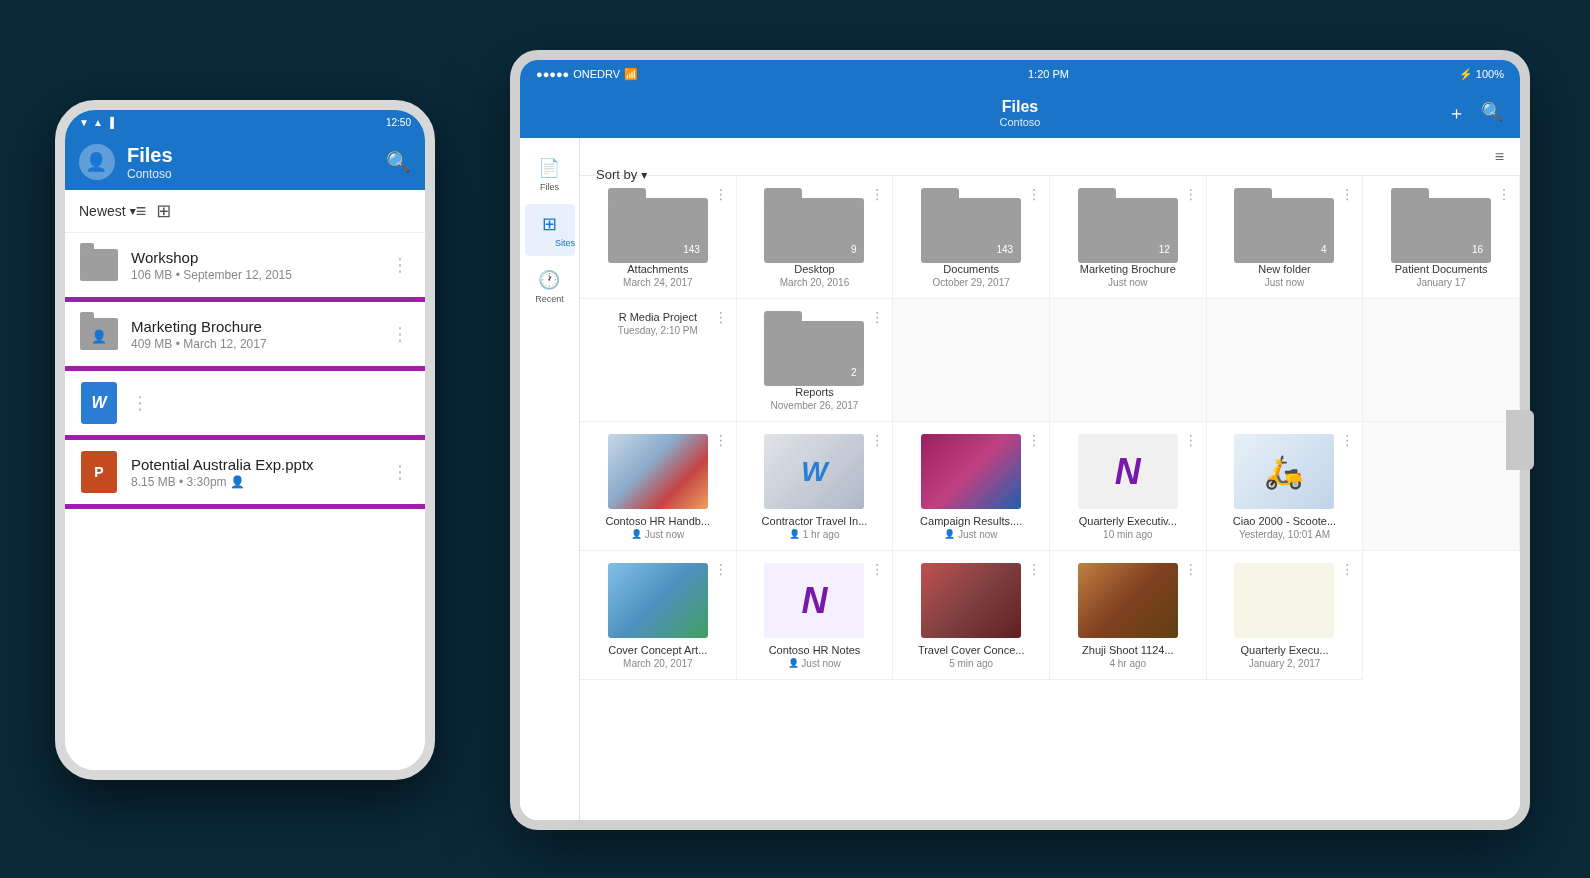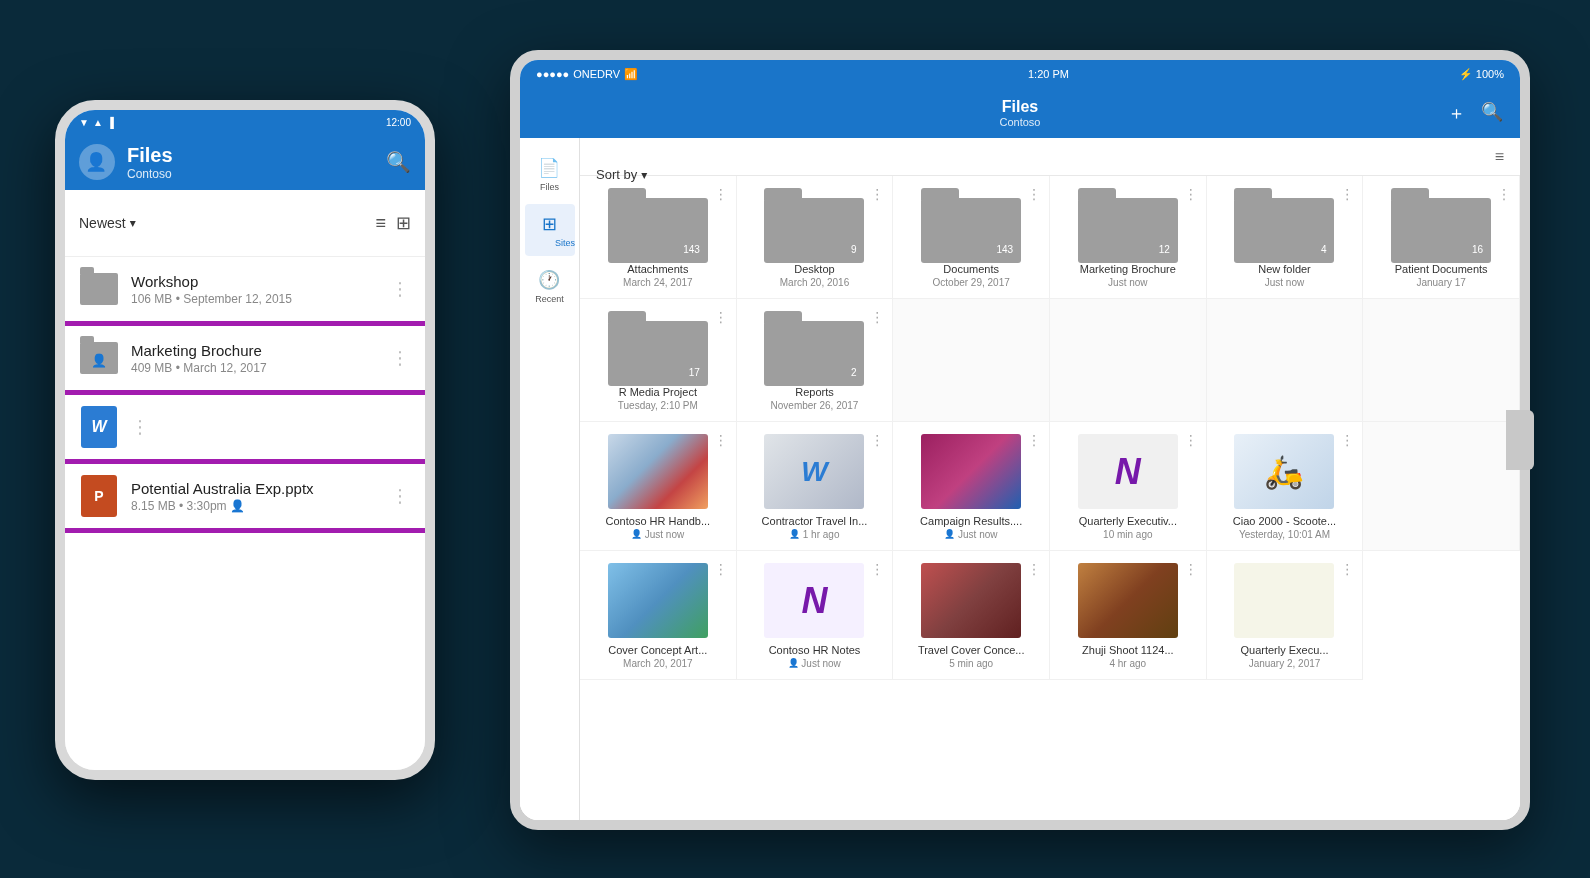--- a/index.html
+++ b/index.html
@@ -268,22 +268,21 @@
       font-size: 18px;
     }
     .phone-titlebar-text { flex: 1; }
     .phone-titlebar-text .title { font-size: 20px; font-weight: 700; color: #fff; }
     .phone-titlebar-text .sub { font-size: 12px; color: rgba(255,255,255,0.85); }
     .phone-search-icon { color: #fff; font-size: 20px; cursor: pointer; }
 
     .phone-toolbar {
       display: flex;
       align-items: center;
-      justify-content: space-between;
-      padding: 22px 14px;
+      padding: 10px 14px;
       border-bottom: 1px solid #eee;
     }
     .newest-btn {
       display: flex;
       align-items: center;
       gap: 4px;
       font-size: 14px;
       color: #333;
       cursor: pointer;
     }
@@ -523,26 +522,20 @@
               <div class="folder-body">
                 <span class="folder-count">16</span>
               </div>
             </div>
             <div class="file-name">Patient Documents</div>
             <div class="file-date">January 17</div>
             <span class="more-btn dots">⋮</span>
           </div>
 
           <div class="file-card">
-            <div class="folder-icon">
-              <div class="folder-tab"></div>
-              <div class="folder-body">
-                <span class="folder-count">17</span>
-              </div>
-            </div>
             <div class="file-name">R Media Project</div>
             <div class="file-date">Tuesday, 2:10 PM</div>
             <span class="more-btn dots">⋮</span>
           </div>
 
           <div class="file-card">
             <div class="folder-icon">
               <div class="folder-tab"></div>
               <div class="folder-body">
                 <span class="folder-count">2</span>
@@ -659,21 +652,21 @@
 
 <div class="phone">
   <div class="phone-screen">
 
     <div class="phone-statusbar">
       <div class="phone-statusbar-icons">
         <span>▼</span>
         <span>▲</span>
         <span>▐</span>
       </div>
-      <span>12:00</span>
+      <span>12:50</span>
     </div>
 
     <div class="phone-titlebar">
       <div class="phone-avatar">
         <span>👤</span>
       </div>
       <div class="phone-titlebar-text">
         <div class="title">Files</div>
         <div class="sub">Contoso</div>
       </div>

